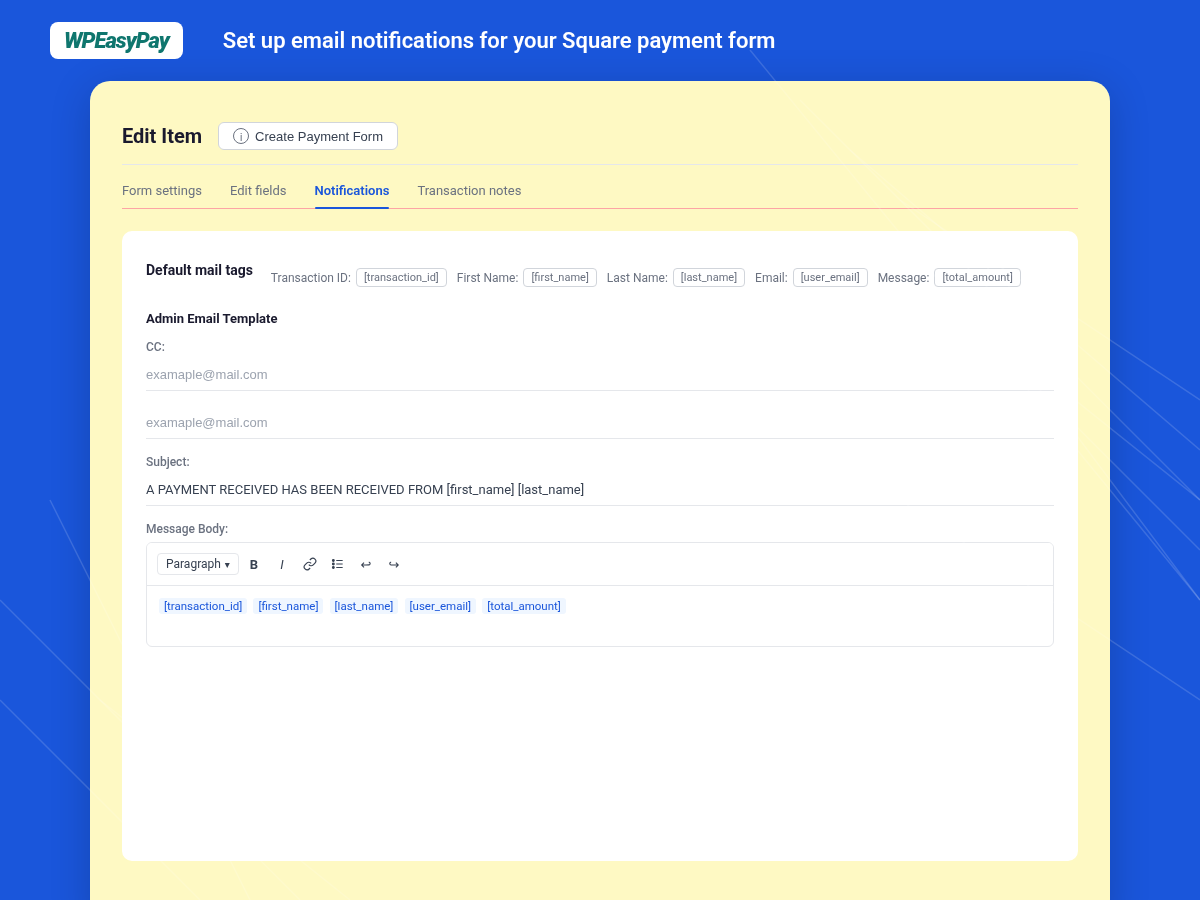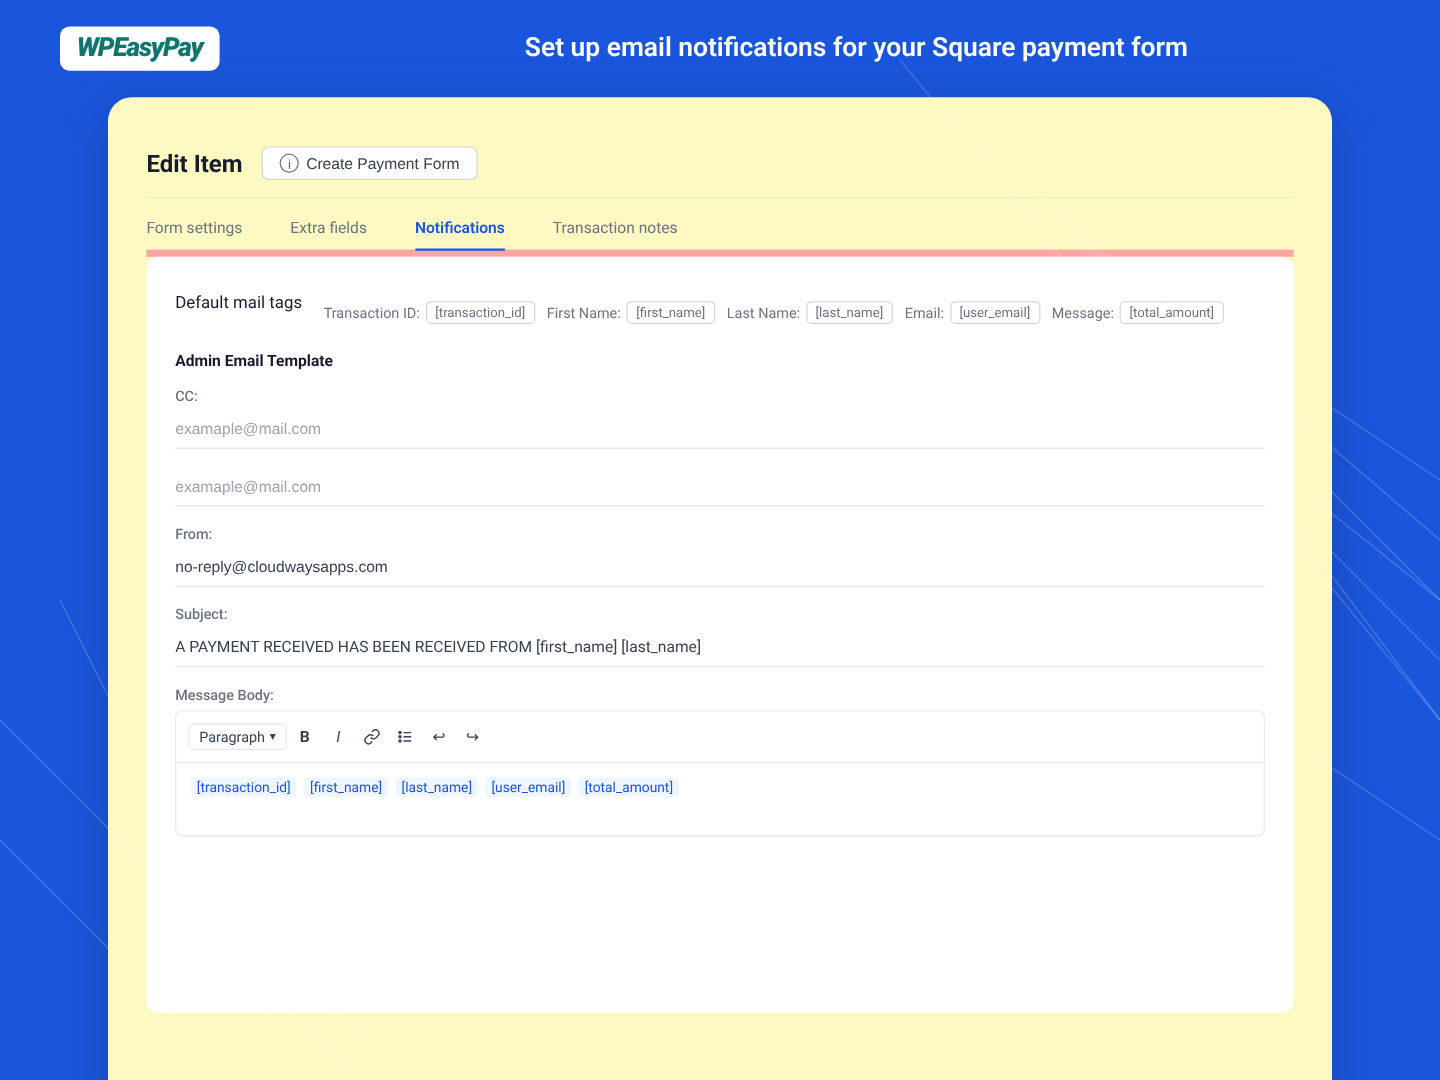--- a/index.html
+++ b/index.html
@@ -42,21 +42,21 @@
       font-weight: 900;
       color: #0f766e;
       font-style: italic;
       letter-spacing: -1px;
     }
     .header-title {
       color: white;
       font-size: 22px;
       font-weight: 600;
       flex: 1;
-      text-align: right;
+      text-align: left;
       margin-right: 160px;
     }
 
     
     .main-card {
       background: #fef9c3;
       border-radius: 20px;
       margin: 0 90px;
       padding: 41px 32px 20px;
       height: 844px;
@@ -98,22 +98,23 @@
       display: flex;
       align-items: center;
       justify-content: center;
       font-size: 11px;
       color: #6b7280;
     }
 
     
     .tabs {
       display: flex;
-      gap: 40px;
-      border-bottom: 6px solid #fca5a5;
+      gap: 28px;
+      border-bottom: 1px solid #fca5a5;
+      margin-bottom: 22px;
     }
     .tab {
       font-size: 13px;
       color: #6b7280;
       padding-bottom: 10px;
       cursor: pointer;
       position: relative;
     }
     .tab.active {
       color: #1a56db;
@@ -141,21 +142,21 @@
     
     .mail-tags-row {
       display: flex;
       align-items: center;
       flex-wrap: wrap;
       gap: 10px;
       margin-bottom: 24px;
     }
     .mail-tags-title {
       font-size: 14px;
-      font-weight: 400;
+      font-weight: 700;
       color: #1a1a2e;
       margin-right: 8px;
       white-space: nowrap;
     }
     .tag-group {
       display: flex;
       align-items: center;
       gap: 5px;
       margin-top: 15px;
     }
@@ -314,21 +315,21 @@
       <span class="create-btn-icon">ℹ</span>
       <span>Create Payment Form</span>
     </button>
   </div>
 
   <div class="tabs">
     <div class="tab">
       <span>Form settings</span>
     </div>
     <div class="tab">
-      <span>Extra fields</span>
+      <span>Edit fields</span>
     </div>
     <div class="tab active">
       <span>Notifications</span>
     </div>
     <div class="tab">
       <span>Transaction notes</span>
     </div>
   </div>
 
   <div class="content">
@@ -363,24 +364,20 @@
 
     <div class="field-group">
       <div class="field-label">CC:</div>
       <input class="field-input" type="text" placeholder="examaple@mail.com" style="">
     </div>
 
     <div class="field-group">
       <input class="field-input" type="text" placeholder="examaple@mail.com" style="">
     </div>
 
-    <div class="field-group">
-      <div class="field-label">From:</div>
-      <input class="field-input" type="text" value="no-reply@cloudwaysapps.com" style="">
-    </div>
 
     <div class="field-group">
       <div class="field-label">Subject:</div>
       <div class="subject-value">A PAYMENT RECEIVED HAS BEEN RECEIVED FROM [first_name] [last_name]</div>
     </div>
 
     <div class="message-body-section">
       <div class="message-body-label">Message Body:</div>
       <div class="editor-container">
         <div class="editor-toolbar">

